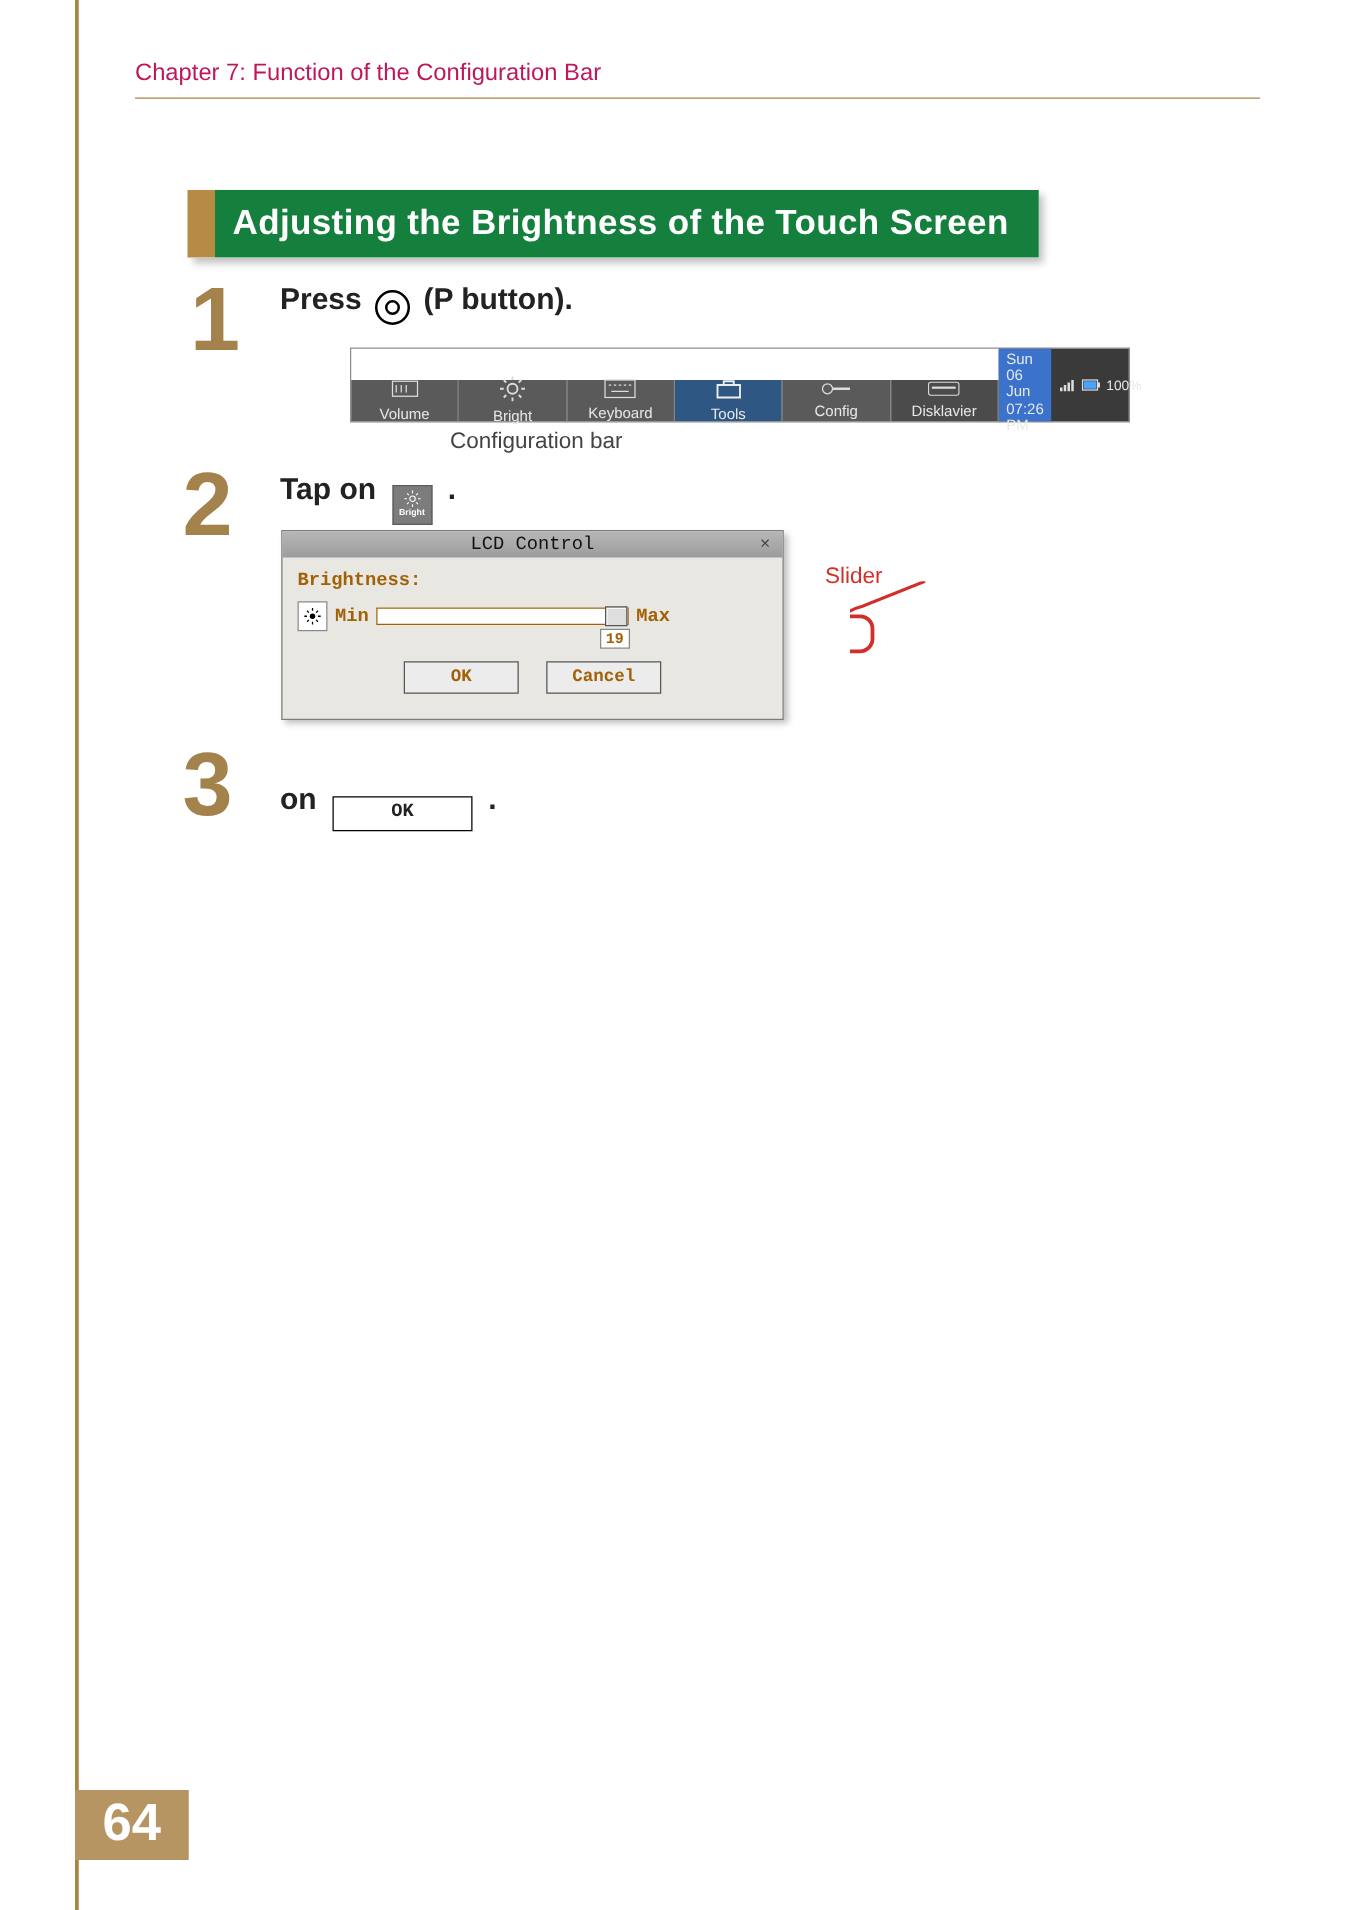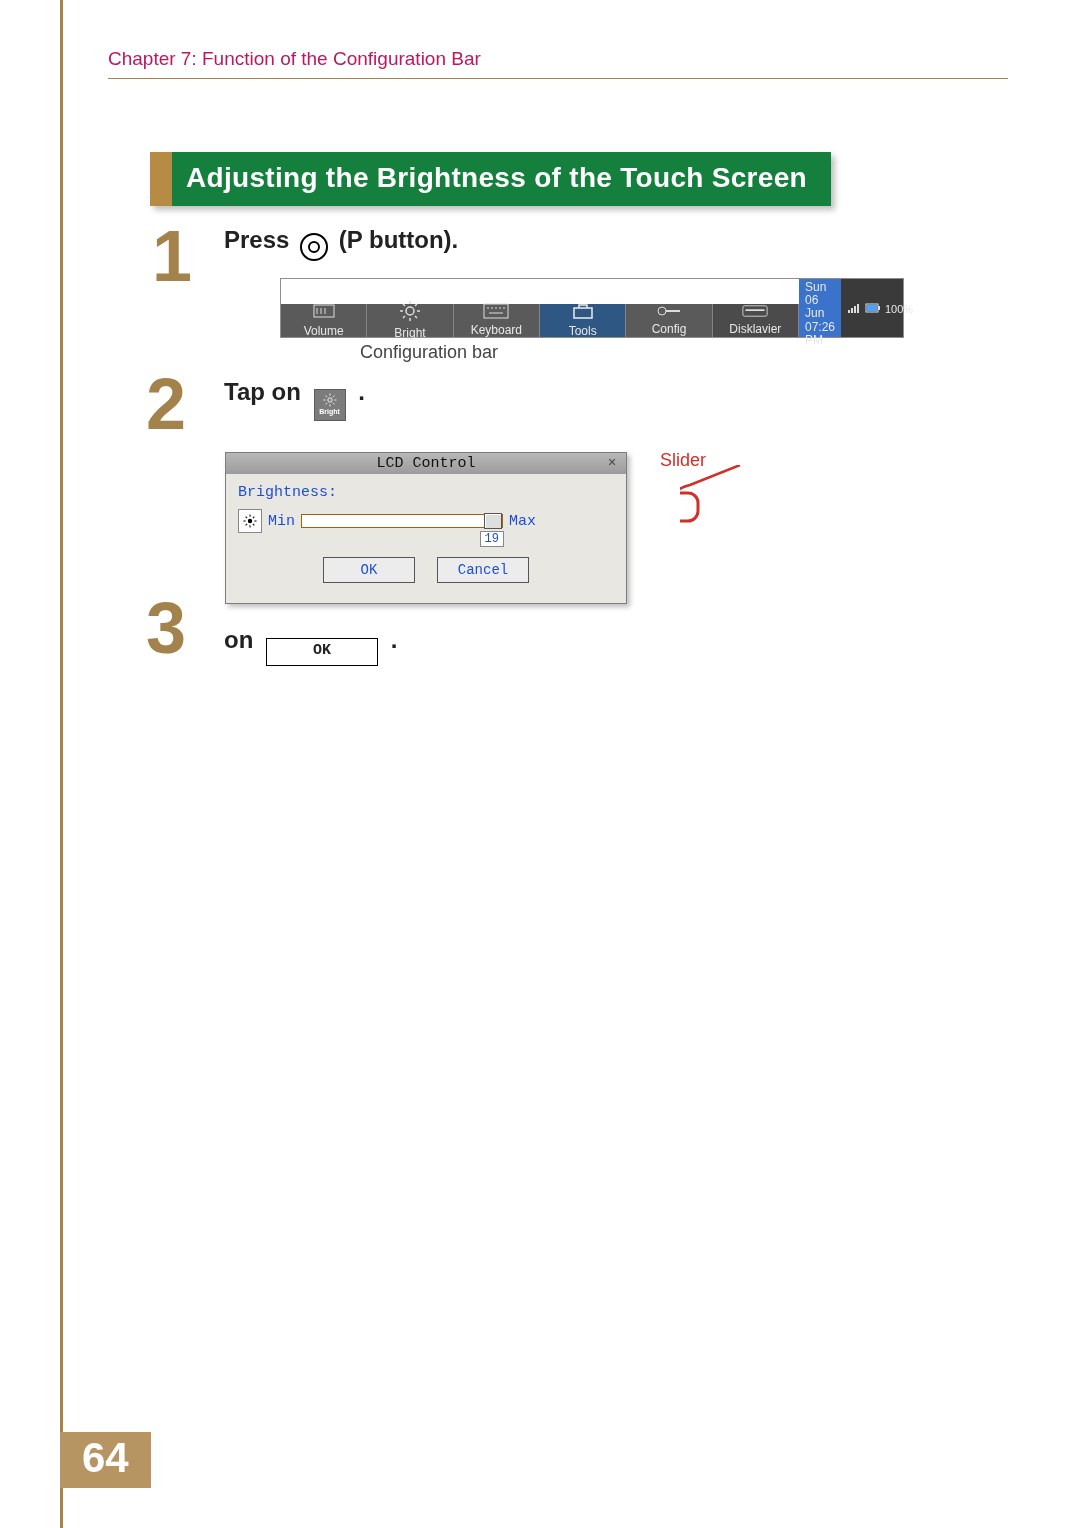--- a/index.html
+++ b/index.html
@@ -81,39 +81,39 @@
     display:inline-flex; flex-direction:column; align-items:center;
     width:30px; height:30px; background:#7c7c7c; color:#fff;
     vertical-align:-8px; margin:0 6px; font-size:7px;
     border:1px solid #5c5c5c;
   }
   .bright-chip svg{ margin-top:2px; }
   .bright-chip span{ line-height:1; }
 
   
   .lcd-window {
-    position:absolute; left:225px; top:452px;
+    position:absolute; left:225px; top:424px;
     width:400px; height:150px;
     background:#e9e7e2;
     border:1px solid #7d7d7d;
     box-shadow:3px 3px 5px rgba(0,0,0,.25);
     font-family:"MS Sans Serif","Courier New",monospace;
   }
   .lcd-title {
     background:linear-gradient(#b7b7b7,#9c9c9c);
     font-size:15px; text-align:center; padding:2px 0; color:#111;
     position:relative; font-family:"Courier New",monospace;
   }
   .lcd-close {
     position:absolute; right:6px; top:2px; width:16px; height:16px;
     font-size:14px; line-height:14px; text-align:center; color:#444;
     font-family:Arial,sans-serif;
   }
-  .lcd-body { padding:10px 12px 4px 12px; font-size:15px; color:#1d4ed8;
-              font-family:"Courier New",monospace; }
+  .lcd-body { padding:10px 12px 4px 12px; font-size:15px; color:#a16207;
+              font-family:"Courier New",monospace;font-weight:bold; }
   .lcd-row { display:flex; align-items:center; gap:6px; margin-top:8px; }
   .lcd-sun {
     width:22px; height:22px; border:1px solid #888; background:#fff;
     display:inline-flex; align-items:center; justify-content:center;
   }
   .lcd-track {
     width:200px; height:12px; border:1px solid #a16207; background:#fff;
     position:relative;
   }
   .lcd-thumb {

